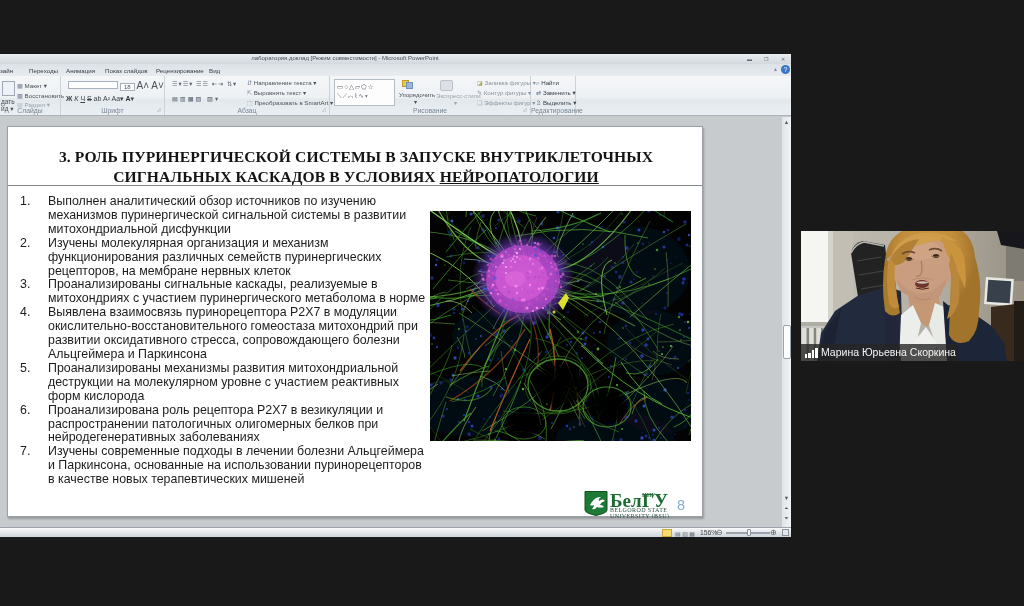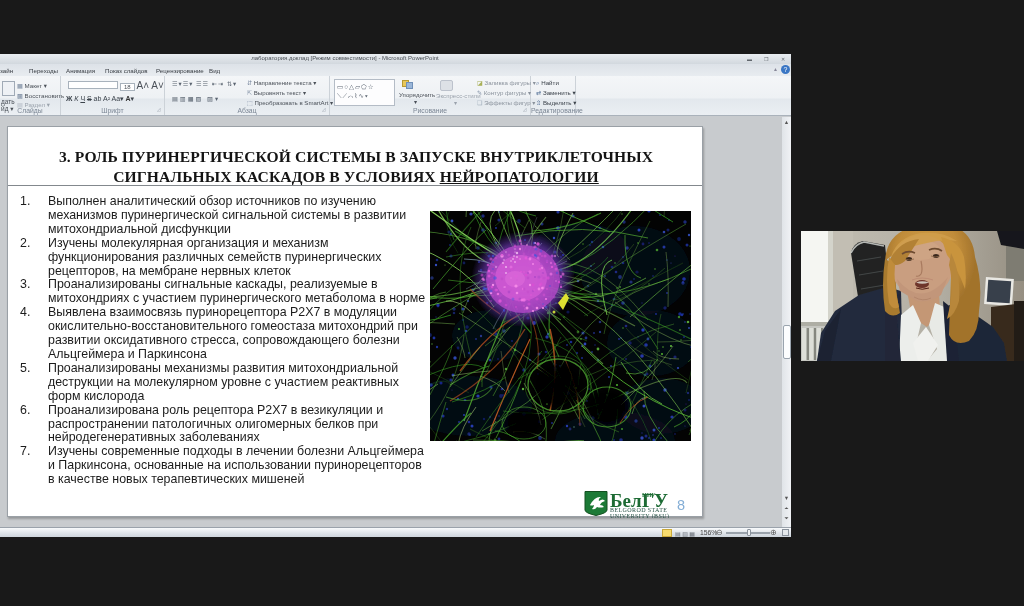--- a/index.html
+++ b/index.html
@@ -930,12 +930,18 @@
         <path d="M120 30 q2 9 0 13 q-2 3 -5 2" stroke="#a87a5e" stroke-width="1.2" fill="none"></path>
         <ellipse cx="121" cy="53" rx="7" ry="4" fill="#6e352b"></ellipse>
         <path d="M115 51.5 q6 -2.5 13 0 q-7 2.5 -13 0" fill="#d8d2c6" opacity="0.9"></path>
         <path d="M115 57 q6 2.5 13 0" stroke="#542018" stroke-width="1" fill="none"></path>
         <path d="M111 49 q10 -4 21 0" stroke="#b5806a" stroke-width="1" fill="none" opacity="0.6"></path>
         <path d="M113 66 q9 5 17 1" stroke="#a87c60" stroke-width="1" fill="none" opacity="0.6"></path>
         <path d="M88 26 Q84 48 88 72 Q92 80 98 76 Q92 52 94 34 Z" fill="#c08c3a"></path>
         <path d="M150 22 Q160 42 158 70 Q154 84 146 88 Q154 56 148 34 Z" fill="#b8873a"></path>
       </g>
     </svg>
+  <div id="camlabel"><span class="bars">
+        <i style="left:0px;height:3.2px"></i>
+        <i style="left:3.4px;height:5px"></i>
+        <i style="left:6.8px;height:7.5px"></i>
+        <i style="left:10.2px;height:10px"></i>
+      </span>Марина Юрьевна Скоркина</div>
 </div>
 </body></html>

